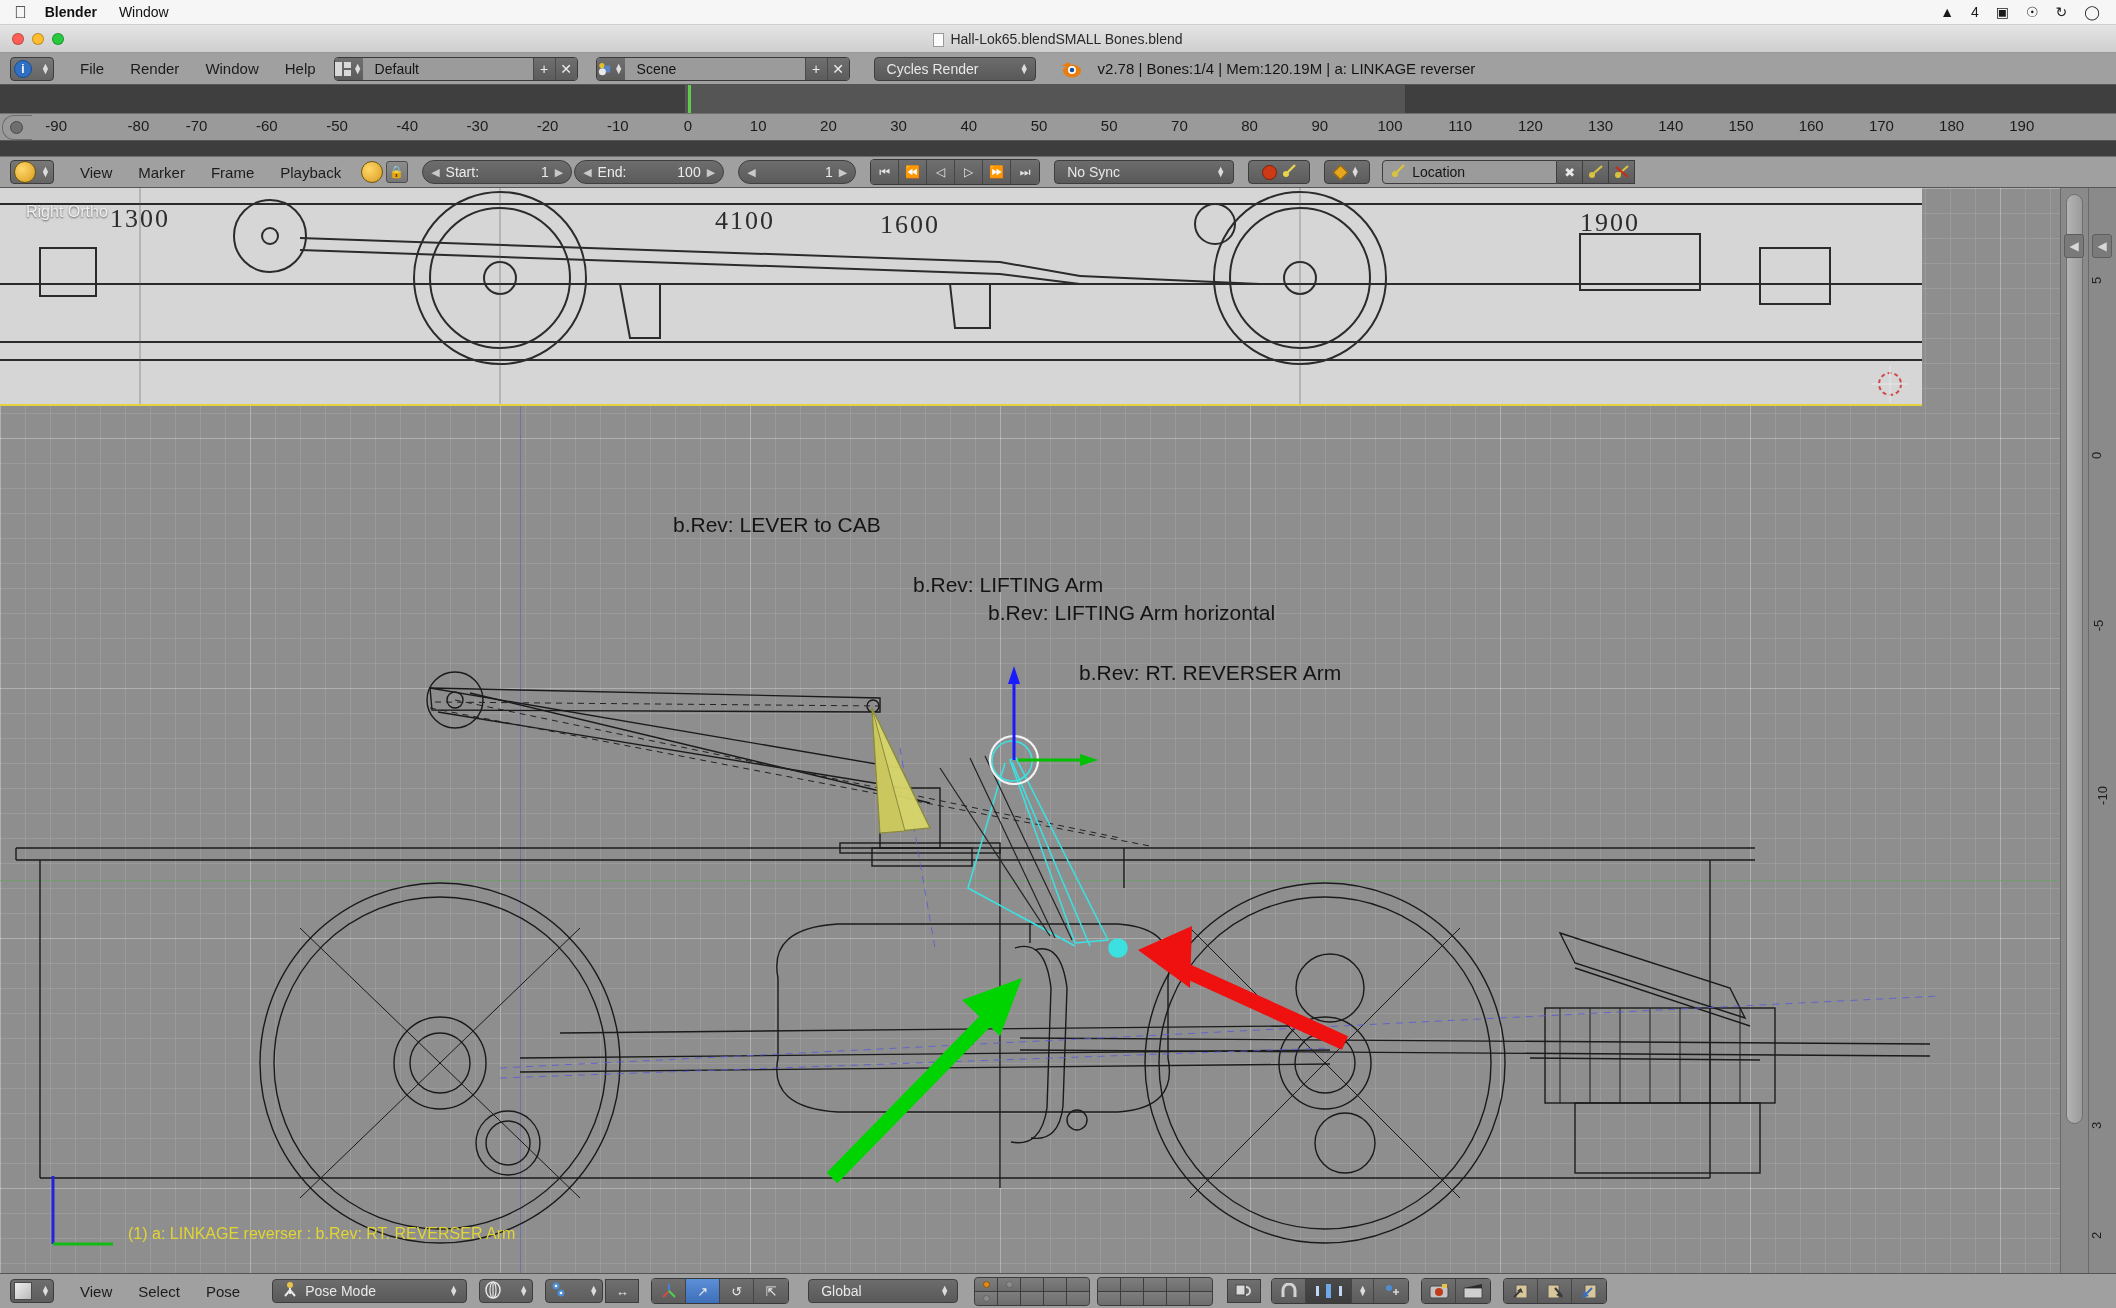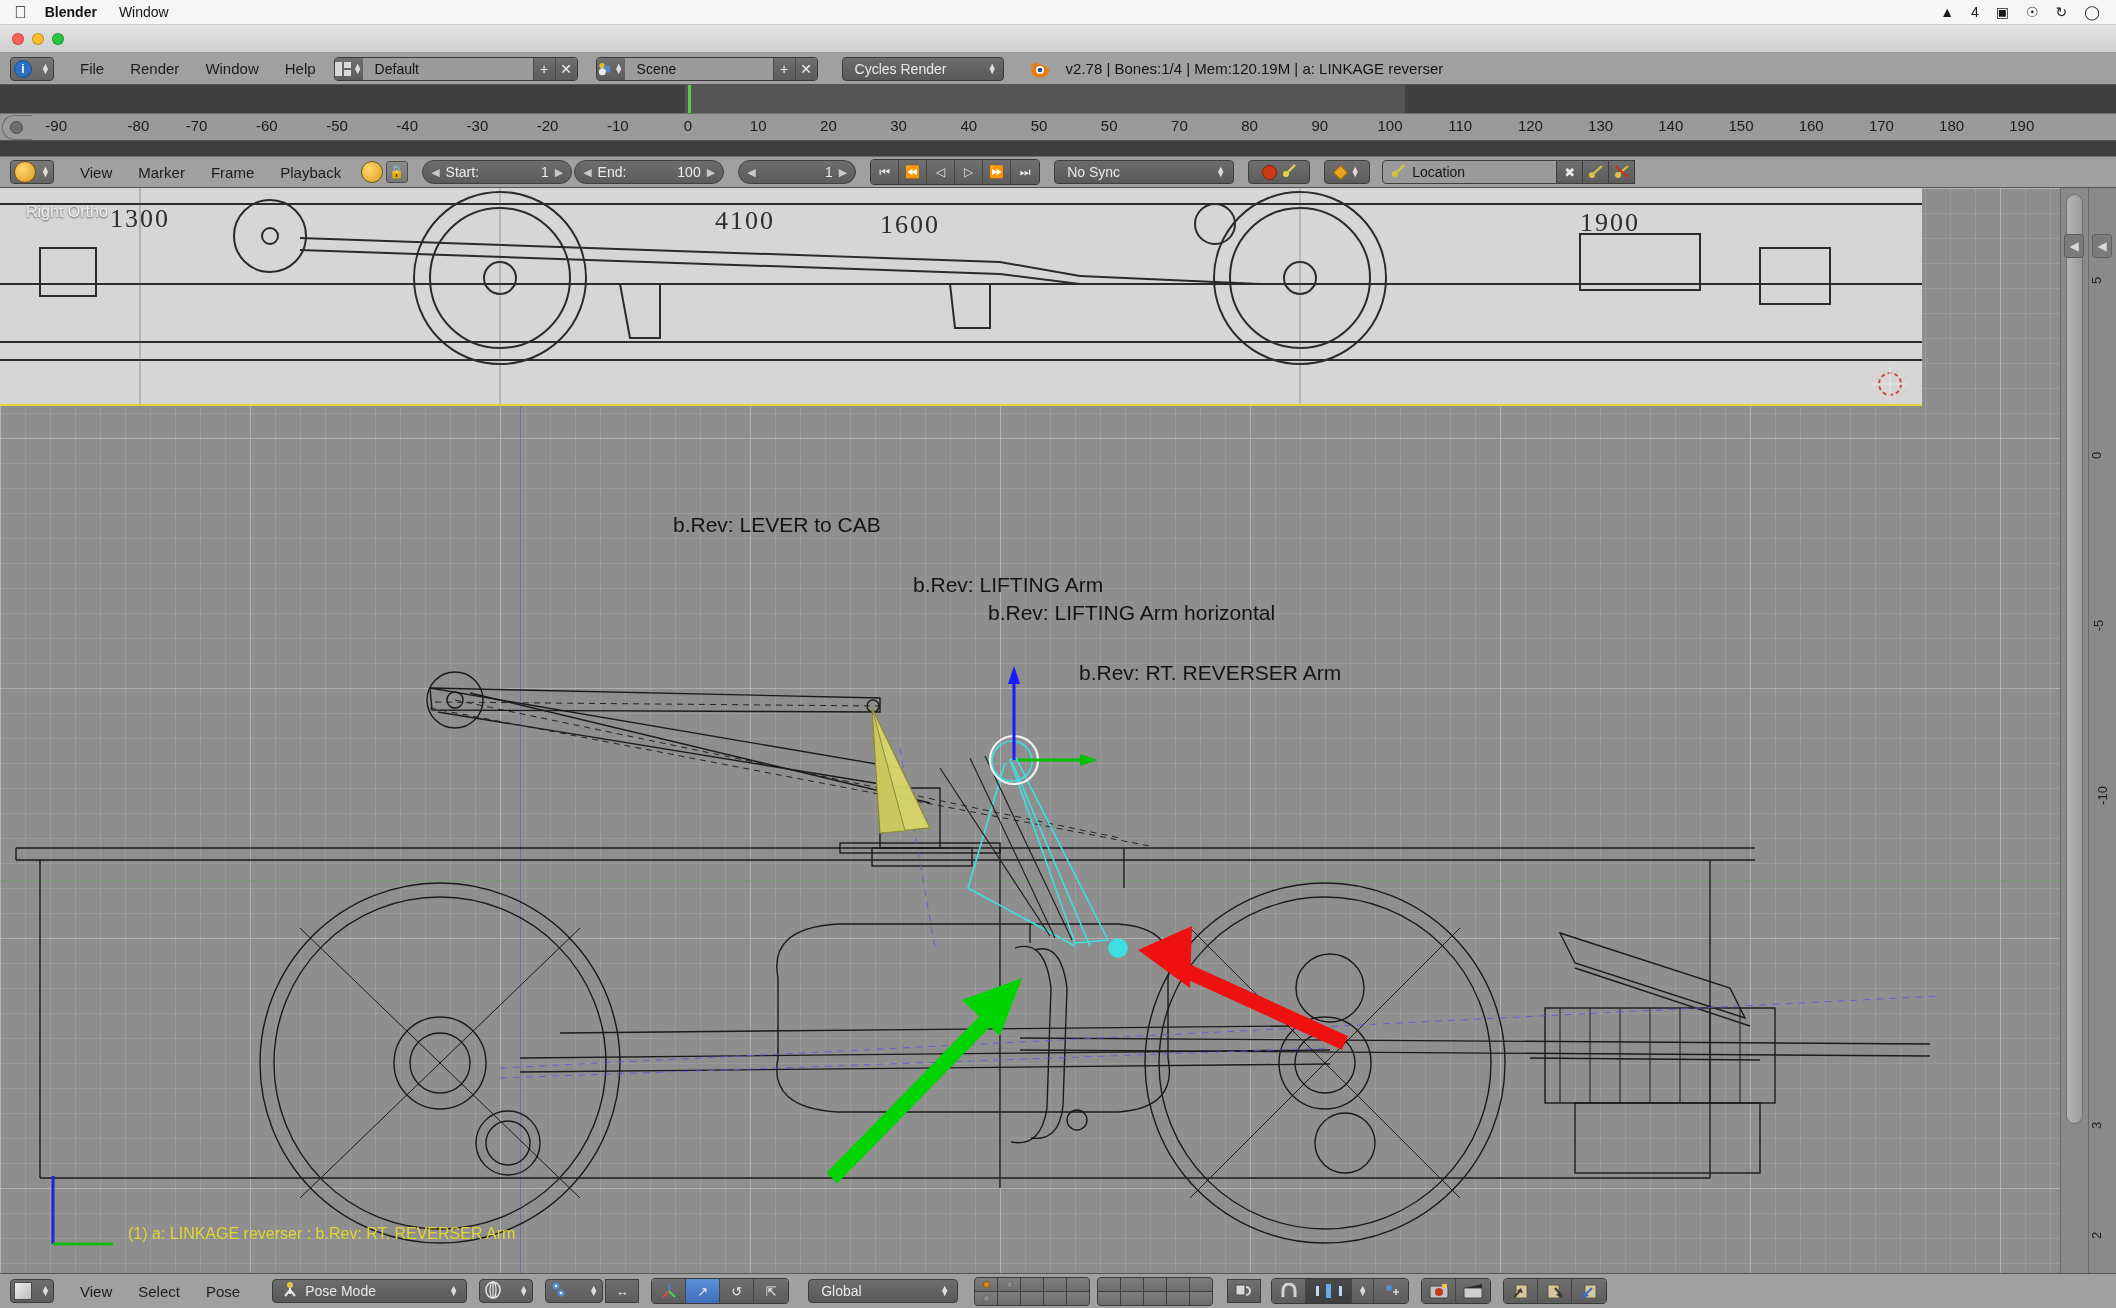--- a/index.html
+++ b/index.html
@@ -233,20 +233,23 @@
       <span class="mac-ic">◯</span>
     </div>
   </div>
 
   <div class="titlebar">
     <div class="tl-lights">
       <div class="tl-dot tl-red"></div>
       <div class="tl-dot tl-yellow"></div>
       <div class="tl-dot tl-green"></div>
     </div>
+    <div class="tl-title">
+      <span class="tl-doc-ic"></span><span>Hall-Lok65.blendSMALL Bones.blend</span>
+    </div>
   </div>
 
   <div class="infobar">
     <div class="hdr-btn editor-sel">
       <span class="ed-ic">i</span>
       <span class="spin">
           <span>▲</span>
           <span>▼</span>
         </span>
     </div>
@@ -277,21 +280,21 @@
         <svg class="scene-ic" viewBox="0 0 16 16">
             <circle cx="4.5" cy="4" r="3" fill="#e3c02a"></circle>
             <rect x="7" y="4" width="7" height="8" fill="#5a84c4"></rect>
             <circle cx="5" cy="11" r="4" fill="#e9e9e9"></circle>
           </svg>
         <span class="spin">
             <span>▲</span>
             <span>▼</span>
           </span>
       </span>
-      <span class="combo-field" style="width:148px">Scene</span>
+      <span class="combo-field" style="width:180px">Scene</span>
       <span class="combo-btn">+</span>
       <span class="combo-btn">✕</span>
     </div>
 
     <div class="hdr-btn engine-sel">
       <span>Cycles Render</span>
       <span class="spin">
           <span>▲</span>
           <span>▼</span>
         </span>

